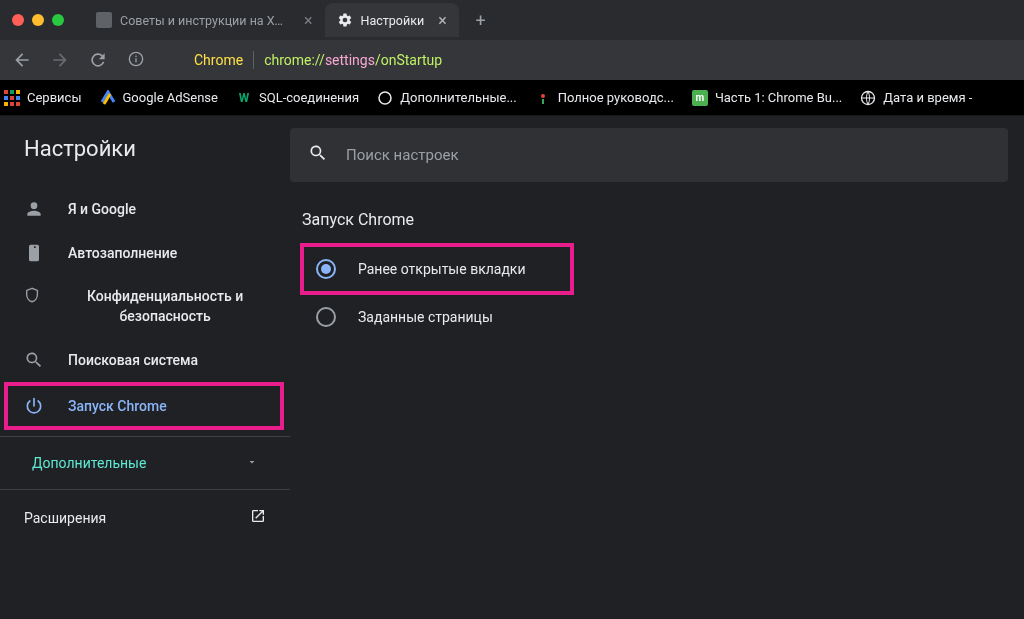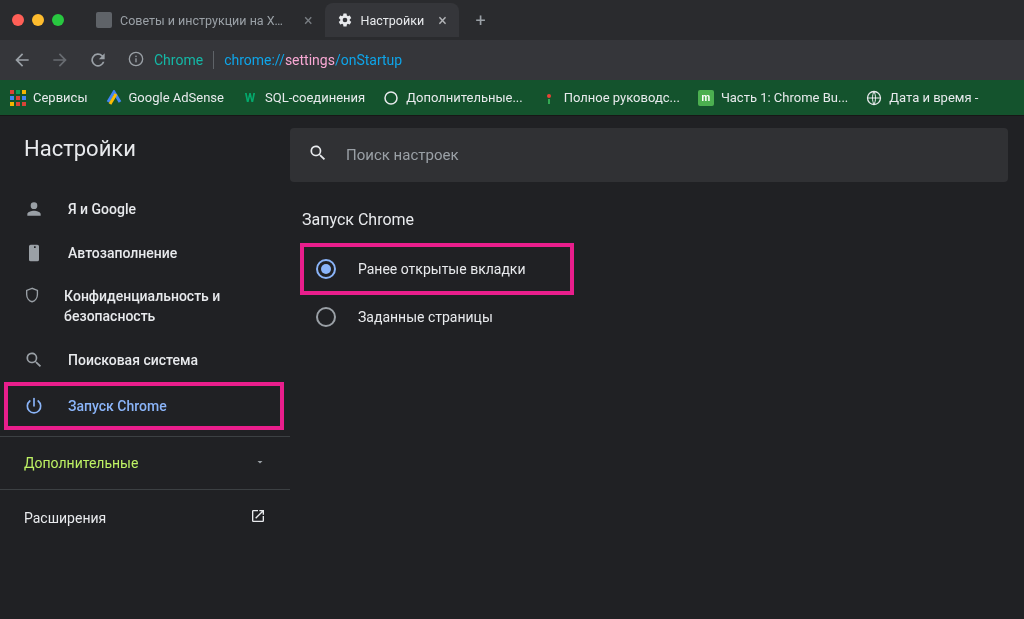--- a/index.html
+++ b/index.html
@@ -19,48 +19,48 @@
 .tab-favicon { width: 16px; height: 16px; display: flex; align-items: center; justify-content: center; }
 .tab-title { white-space: nowrap; overflow: hidden; text-overflow: ellipsis; max-width: 170px; }
 .tab-close { font-size: 16px; opacity: .7; margin-left: 6px; }
 .new-tab-btn { width: 28px; height: 28px; display:flex; align-items:center; justify-content:center; color: #9aa0a6; font-size: 18px; margin-left:8px; cursor:pointer; }
 
 
 .toolbar { height: 40px; background: #35363a; display: flex; align-items: center; padding: 0 10px; gap: 14px; }
 .nav-btn { width: 24px; height: 24px; color: #9aa0a6; display:flex; align-items:center; justify-content:center; cursor:pointer; }
 .nav-btn svg { width: 20px; height: 20px; }
 .omnibox { flex: 1; display: flex; align-items: center; background: transparent; color: #9aa0a6; font-size: 14px; gap: 10px; padding-left: 4px; }
-.omnibox .prefix { color: #14b8a6; }
+.omnibox .prefix { color: #fde047; margin-left: 40px; }
 .omnibox .sep { width:1px; height:18px; background:#5f6368; }
-.url-part { color: #0ea5e9; }
+.url-part { color: #bef264; }
 .url-bold { color: #f9a8d4; }
 
 
-.bookmarks { height: 36px; background: #14532d; display: flex; align-items: center; padding: 0 10px; gap: 18px; border-bottom: 1px solid #171717; }
+.bookmarks { height: 36px; background: #000000; display: flex; align-items: center; padding: 0 4px; gap: 18px; border-bottom: 1px solid #171717; }
 .bookmark { display: flex; align-items: center; gap: 7px; color: #e8eaed; font-size: 13px; cursor: pointer; white-space: nowrap; }
 .bm-icon { width: 16px; height: 16px; display:flex; align-items:center; justify-content:center; }
 
 
 .content { display: flex; height: calc(619px - 40px - 40px - 36px); background: #202124; }
 
 
 .left-col { width: 290px; display:flex; flex-direction:column; }
 .settings-title-row { display:flex; align-items:center; padding: 20px 24px; }
 .settings-title { font-size: 22px; color: #e8eaed; font-weight: 400; }
 
 .nav { padding: 6px 0 0 0; }
 .nav-item { display:flex; align-items:center; gap: 24px; padding: 12px 24px 12px 24px; cursor:pointer; color: #e8eaed; font-size: 14px; font-weight: 500; }
 .nav-item .nav-icon { width: 20px; height: 20px; color:#9aa0a6; }
-.nav-item.nav-multiline { align-items:flex-start; }
+.nav-item.nav-multiline { align-items:flex-start;text-align:center; }
 .nav-item.nav-multiline .nav-label { line-height:1.4; }
 .nav-item.active { color: #8ab4f8; }
 .nav-item.active .nav-icon { color:#8ab4f8; }
 .nav-item.highlighted { outline: 4px solid #e91e8c; outline-offset: -2px; margin: 2px 8px 2px 6px; padding-left: 18px; }
 
-.nav-adv { display:flex; justify-content:space-between; padding: 18px 24px; color:#bef264; font-size:14px; cursor:pointer; border-top: 1px solid #3c4043; border-bottom:1px solid #3c4043; margin-top:6px; }
+.nav-adv { display:flex; justify-content:space-between; padding: 18px 32px; color:#5eead4; font-size:14px; cursor:pointer; border-top: 1px solid #3c4043; border-bottom:1px solid #3c4043; margin-top:6px; }
 .nav-ext { display:flex; align-items:center; justify-content:space-between; padding: 18px 24px; color:#e8eaed; font-size:14px; cursor:pointer; }
 
 
 .right-col { flex:1; display:flex; flex-direction:column; padding: 0 16px 0 0; }
 .search-row { background:#303134; height: 54px; border-radius: 4px; display:flex; align-items:center; padding: 0 18px; margin-top:12px; gap: 18px; }
 .search-row input { background:transparent; border:none; outline:none; color:#e8eaed; font-size:15px; flex:1; }
 .search-row input::placeholder { color:#9aa0a6; }
 .section-title { font-size: 16px; color:#e8eaed; padding: 28px 12px 10px 12px; }
 
 .options { padding: 6px 12px; }

